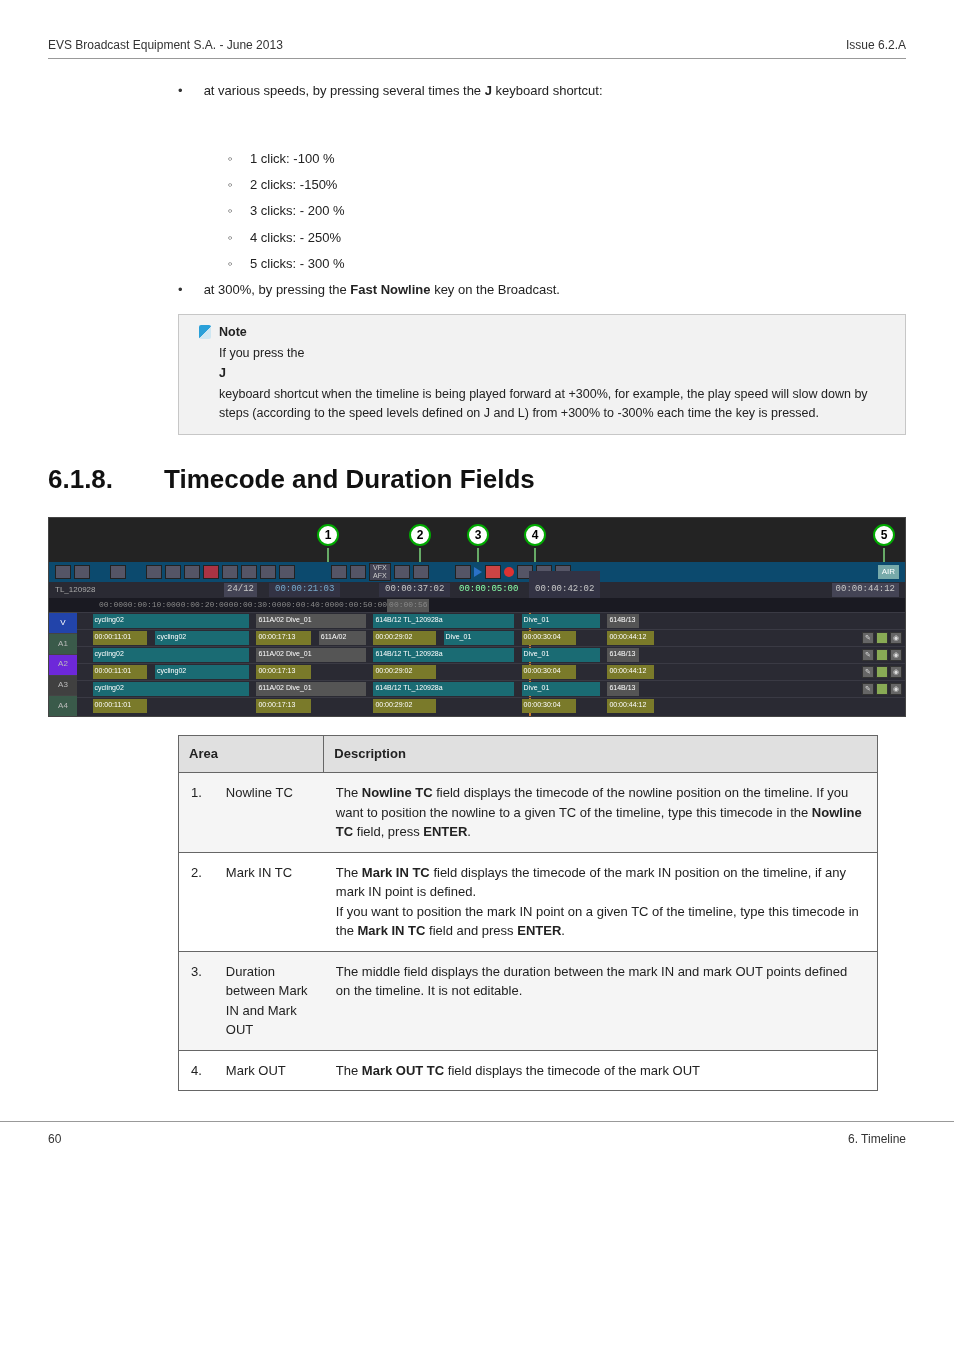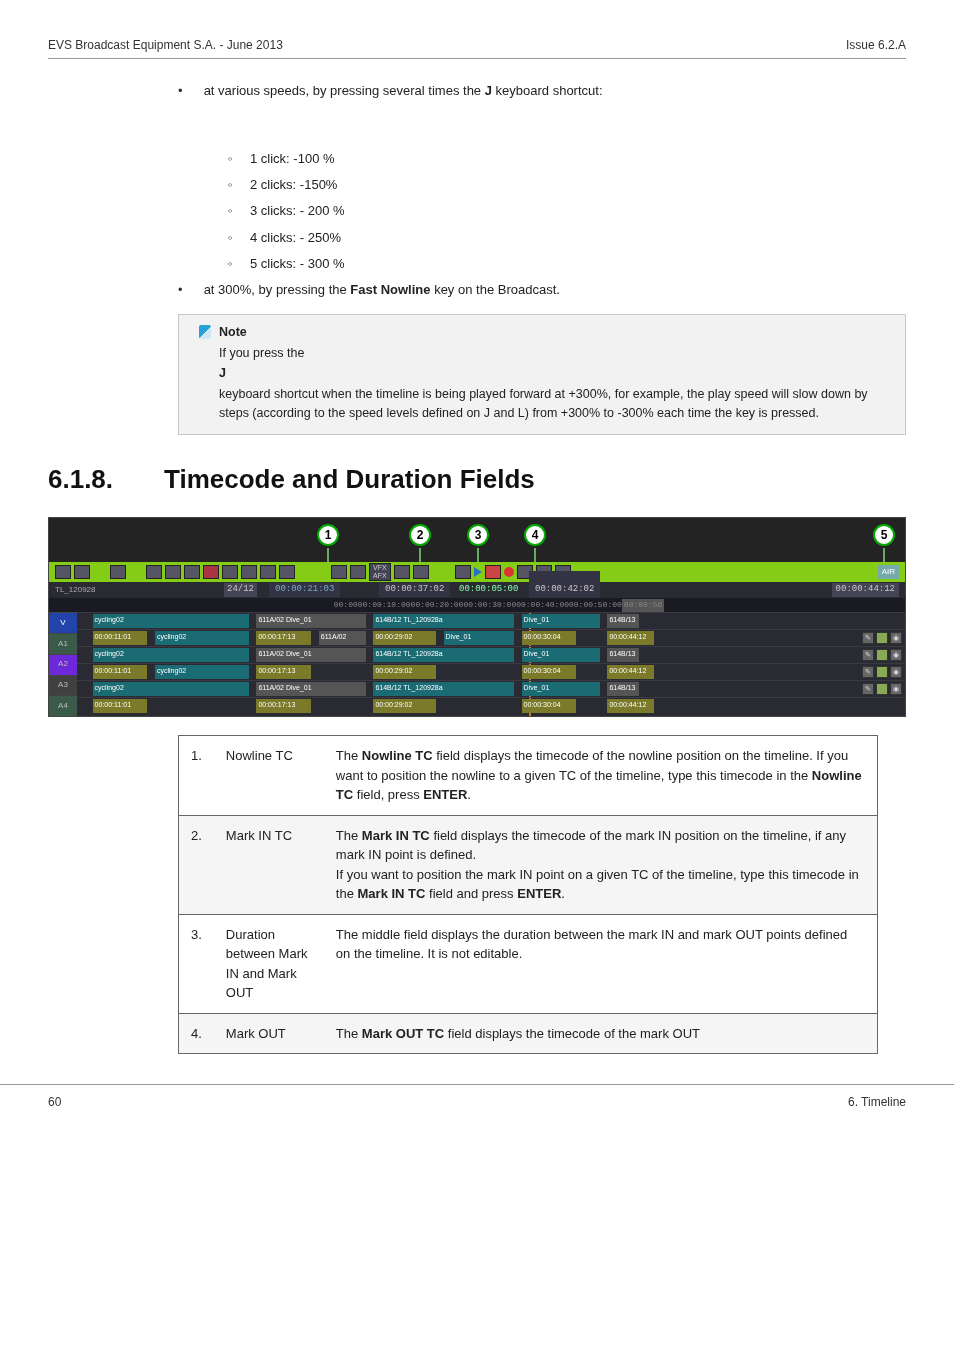--- a/index.html
+++ b/index.html
@@ -103,21 +103,21 @@
     position: absolute;
     top: 22px;
     width: 2px;
     height: 18px;
     background: #6a6;
   }
   .dark-toolbar {
     position: absolute;
     top: 44px; left: 0; right: 0;
     height: 20px;
-    background: #84cc16;
+    background: #0c4a6e;
     display: flex;
     align-items: center;
     gap: 3px;
     padding: 0 6px;
   }
   .tb-btn {
     width: 16px; height: 14px;
     background: #555566;
     border: 1px solid #222;
   }
@@ -162,21 +162,21 @@
   }
   .ruler {
     position: absolute;
     top: 80px; left: 0; right: 0;
     height: 14px;
     background: #1a1a22;
     font-family: "Courier New", monospace;
     font-size: 8px;
     color: #888;
     display: flex;
-    justify-content: center;
+    justify-content: flex-start;
     padding: 1px 6px 0 50px;
   }
   .tracks {
     position: absolute;
     top: 94px; left: 0; right: 0; bottom: 0;
     display: flex;
   }
   .track-labels {
     width: 28px;
     display: flex; flex-direction: column;
@@ -458,20 +458,24 @@
             <div class="b p"></div>
             <div class="b">◉</div>
           </div>
           <div class="ctrl-row"></div>
         </div>
       </div>
     </div>
 
     <table class="desc-table">
       <tbody>
+          <tr>
+        <th colspan="2">Area</th>
+        <th>Description</th>
+      </tr>
       <tr>
         <td class="num">1.</td>
         <td class="name">Nowline TC</td>
         <td>
           <span>The </span><b>Nowline TC</b><span> field displays the timecode of the nowline position on the timeline. If you want to position the nowline to a given TC of the timeline, type this timecode in the </span><b>Nowline TC</b><span> field, press </span><b>ENTER</b><span>.</span>
         </td>
       </tr>
       <tr>
         <td class="num">2.</td>
         <td class="name">Mark IN TC</td>

